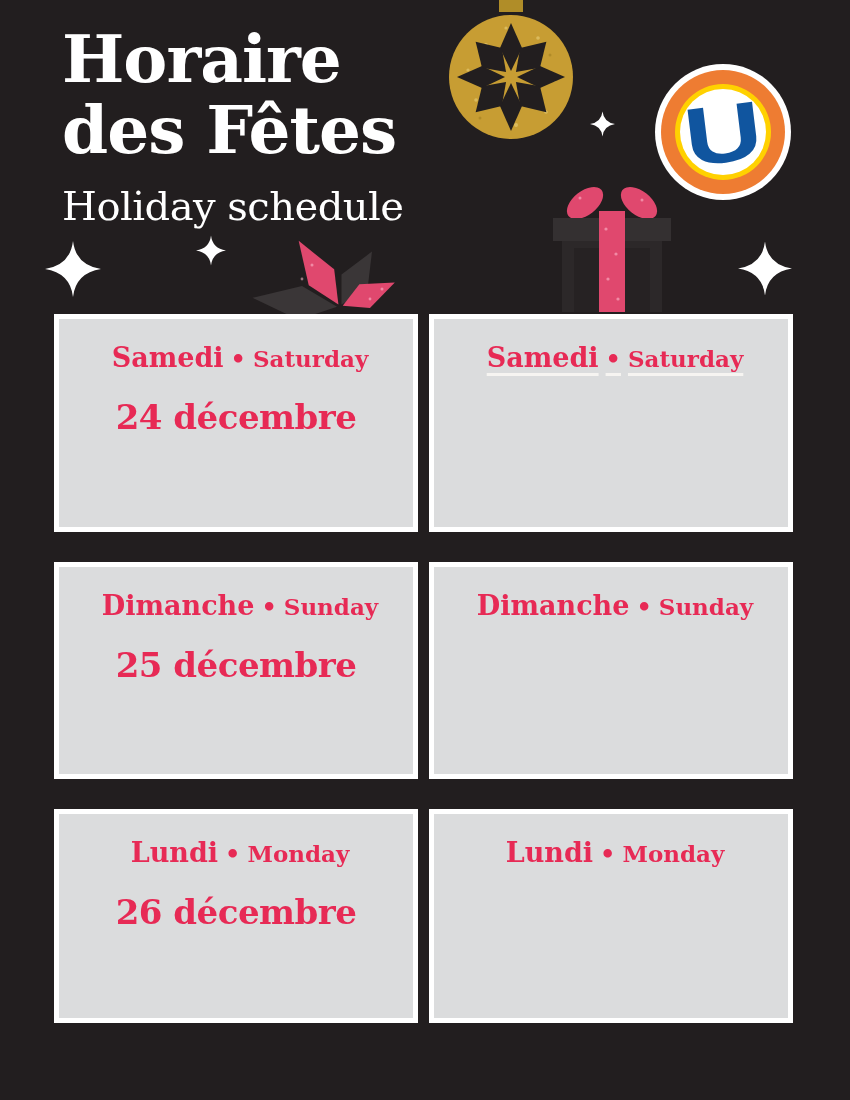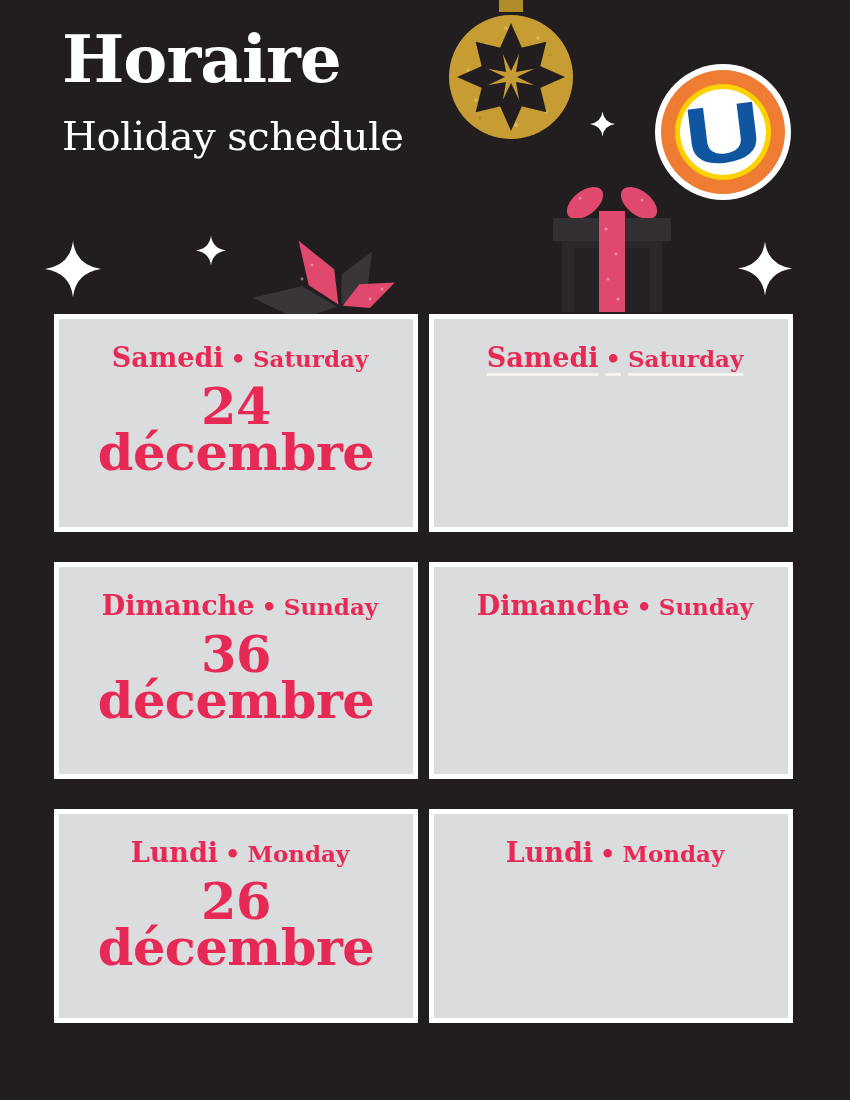--- a/index.html
+++ b/index.html
@@ -24,21 +24,21 @@
     display:grid;grid-template-columns:364px 364px;column-gap:11px;
     grid-template-rows:218px 217px 214px;row-gap:30px;
   }
   .card{
     box-sizing:border-box;background:#dbdcdd;border:5px solid #ffffff;
     text-align:center;padding-top:23px;color:#e72a55;
   }
   .card-label{font-weight:bold;font-size:27px;line-height:32px;margin-left:8px;}
   .card-label .day-en{font-size:23px;}
   .card-label .bullet{font-size:24px;margin:0 7px;}
-  .card-date{font-weight:bold;font-size:51px;line-height:46px;margin-top:4px;letter-spacing:-0.5px;}
+  .card-date{font-weight:bold;font-size:34px;line-height:46px;margin-top:16px;letter-spacing:-0.5px;}
   .card-date sup{font-size:0.55em;vertical-align:0.45em;}
   .card.underlined .ul{
     text-decoration:underline;
     text-decoration-color:#f6f4f1;
     text-decoration-thickness:3px;
     text-underline-offset:6px;
   }
 </style>
 </head>
 <body>
@@ -123,21 +123,21 @@
     <path d="M0,-50 Q5,-7 50,0 Q5,7 0,50 Q-5,7 -50,0 Q-5,-7 0,-50 Z" fill="#ffffff"></path>
   </svg>
   <svg class="deco" style="left:590px;top:109px" width="25" height="30" viewBox="-50 -50 100 100">
     <path d="M0,-50 Q5,-7 50,0 Q5,7 0,50 Q-5,7 -50,0 Q-5,-7 0,-50 Z" fill="#ffffff"></path>
   </svg>
   <svg class="deco" style="left:738px;top:240px" width="54" height="57" viewBox="-50 -50 100 100">
     <path d="M0,-50 Q5,-7 50,0 Q5,7 0,50 Q-5,7 -50,0 Q-5,-7 0,-50 Z" fill="#ffffff"></path>
   </svg>
 
   <div class="header">
-    <h1 class="title"><span>Horaire</span><br></h1>
+    <h1 class="title"><span>Horaire</span><br><span>des Fêtes</span></h1>
     <div class="subtitle">Holiday schedule</div>
   </div>
 
   <div class="cards">
 
     <article class="card">
       <div class="card-label">
         <span class="day-fr">Samedi</span><span class="bullet">•</span><span class="day-en">Saturday</span>
       </div>
       <div class="card-date"><span>24</span><sup></sup><span> décembre</span></div>
@@ -146,21 +146,21 @@
     <article class="card underlined">
       <div class="card-label">
         <span class="day-fr ul">Samedi</span><span class="bullet ul">•</span><span class="day-en ul">Saturday</span>
       </div>
     </article>
 
     <article class="card">
       <div class="card-label">
         <span class="day-fr">Dimanche</span><span class="bullet">•</span><span class="day-en">Sunday</span>
       </div>
-      <div class="card-date"><span>36</span><sup></sup><span> décembre</span></div>
+      <div class="card-date"><span>25</span><sup></sup><span> décembre</span></div>
     </article>
 
     <article class="card">
       <div class="card-label">
         <span class="day-fr">Dimanche</span><span class="bullet">•</span><span class="day-en">Sunday</span>
       </div>
     </article>
 
     <article class="card">
       <div class="card-label">

